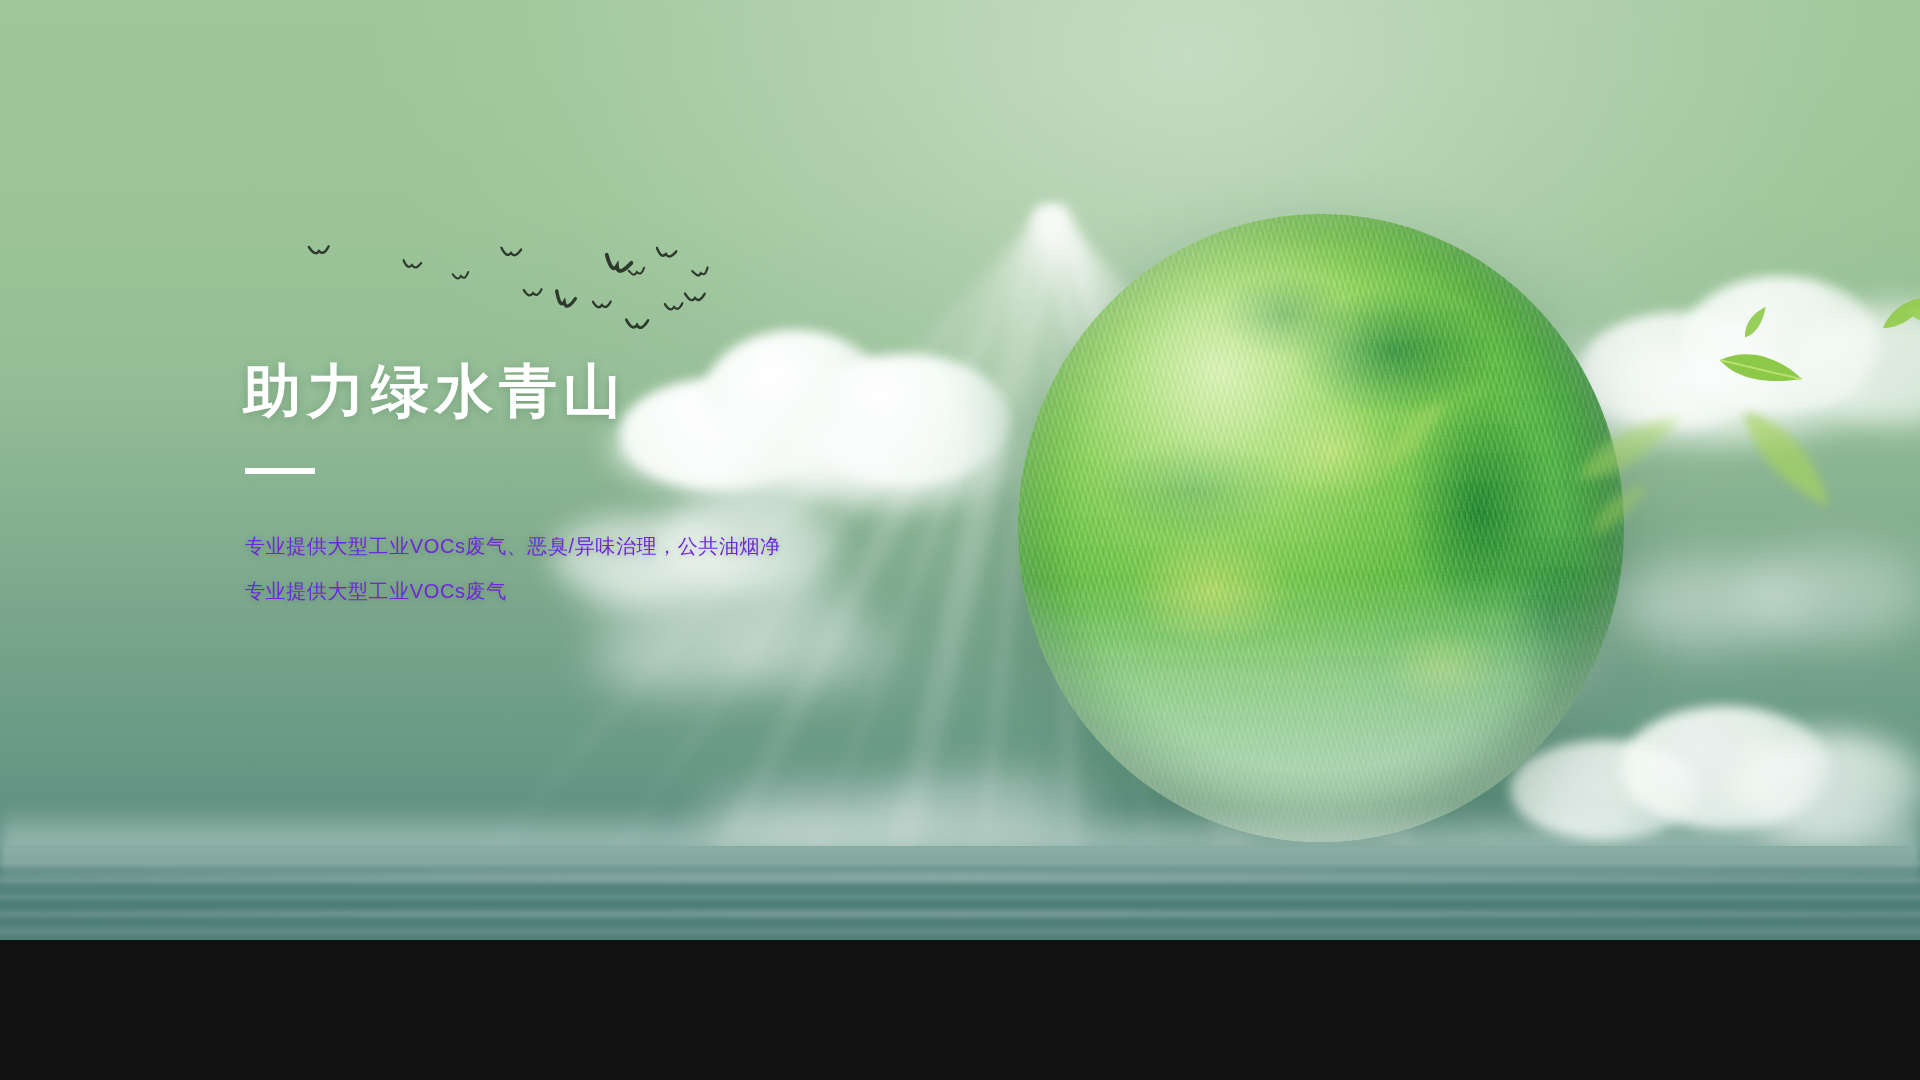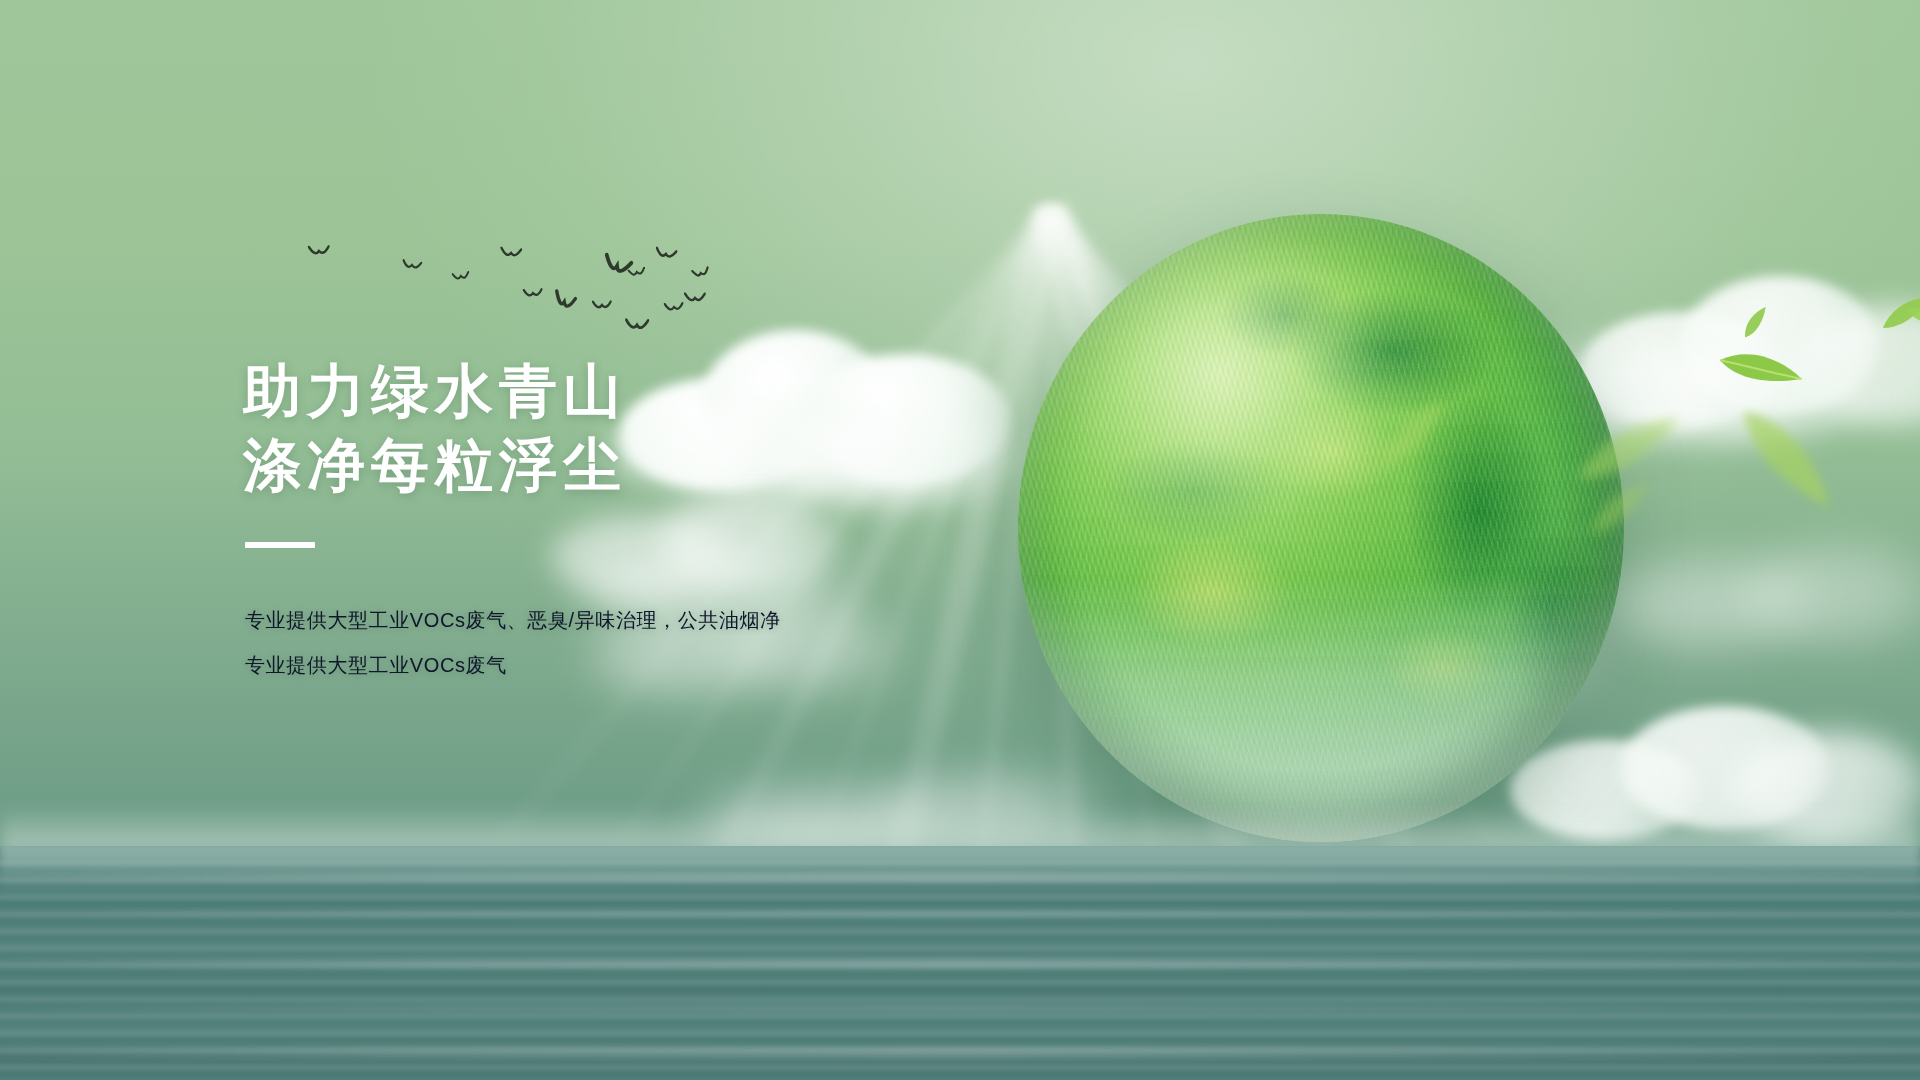--- a/index.html
+++ b/index.html
@@ -1,19 +1,19 @@
 <!DOCTYPE html>
 <html><head>
 <meta charset="utf-8">
 <title>Hero Banner</title>
 <style>
   html,body{margin:0;padding:0;background:#111;}
   *{box-sizing:border-box;}
   #stage{
-    position:relative;width:1920px;height:1080px;overflow:hidden;
+    position:relative;width:1920px;height:940px;overflow:hidden;
     font-family:"Liberation Sans","DejaVu Sans",sans-serif;
     background:#9cc497;
   }
 
   
   .sky{
     position:absolute;inset:0;
     background:
       linear-gradient(180deg,
         #9fc69a 0%,
@@ -203,21 +203,21 @@
   .headline{
     margin:0;color:#ffffff;font-weight:700;
     font-size:58px;line-height:74px;letter-spacing:6px;
     text-shadow:0 2px 10px rgba(40,80,55,.26);
   }
   .divider{
     width:70px;height:6px;background:#ffffff;border-radius:1px;
     margin:40px 0 0 2px;
   }
   .subtitle{
-    margin:50px 0 0 2px;color:#0f172a;font-weight:400;
+    margin:50px 0 0 2px;color:#6d28d9;font-weight:400;
     font-size:20px;line-height:45px;letter-spacing:.6px;
     text-shadow:0 1px 6px rgba(40,80,55,.25);
   }
   .subtitle span{display:block;white-space:nowrap;}
 </style>
 </head>
 <body>
 
 <div id="stage">
 
@@ -425,21 +425,20 @@
       </svg>
   </div>
   <div class="leaf" style="left:1368px;top:415px;transform:rotate(-34deg);filter:blur(6px);opacity:.42;">
     <svg width="96" height="40" viewBox="0 0 96 40">
         <path d="M2 30 C24 4, 64 0, 94 7 C66 26, 28 40, 2 30 Z" fill="#b2d96a"></path>
       </svg>
   </div>
 
   <div class="copy">
     <h1 class="headline">助力绿水青山</h1>
-    <h1 class="headline">涤净每粒浮尘</h1>
     <div class="divider"></div>
     <p class="subtitle">
       <span>专业提供大型工业VOCs废气、恶臭/异味治理，公共油烟净</span>
       <span>专业提供大型工业VOCs废气</span>
     </p>
   </div>
 
 </div>
 
 </body></html>

